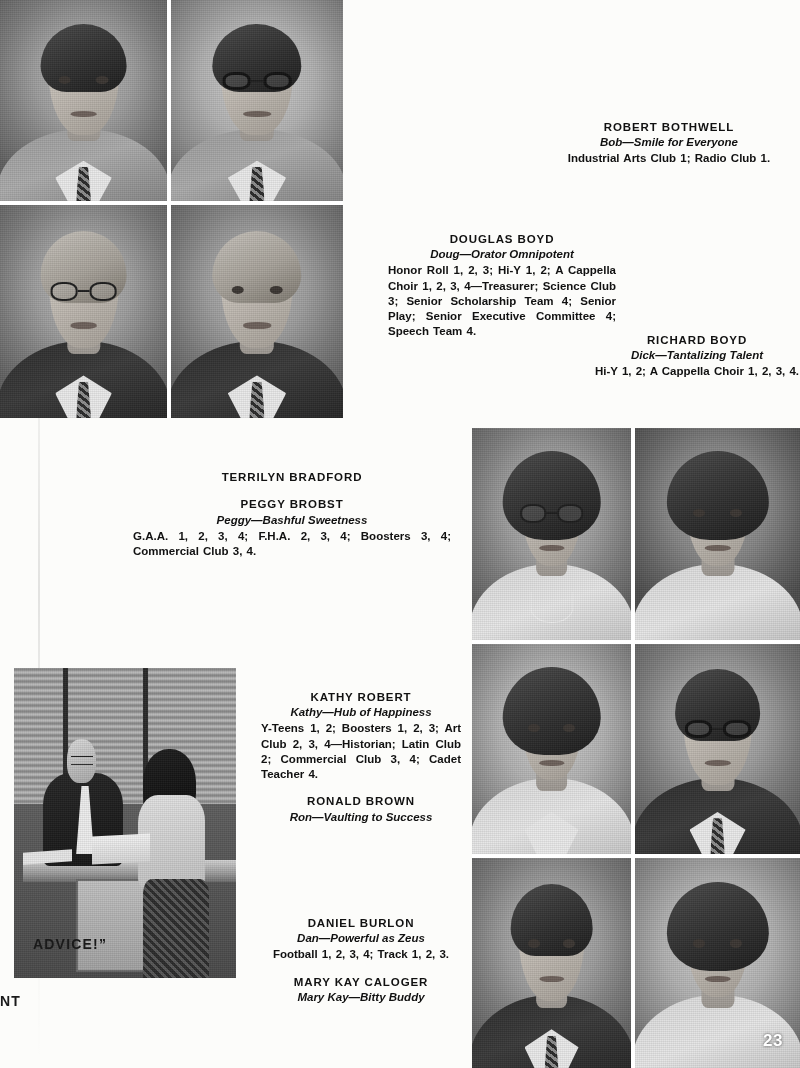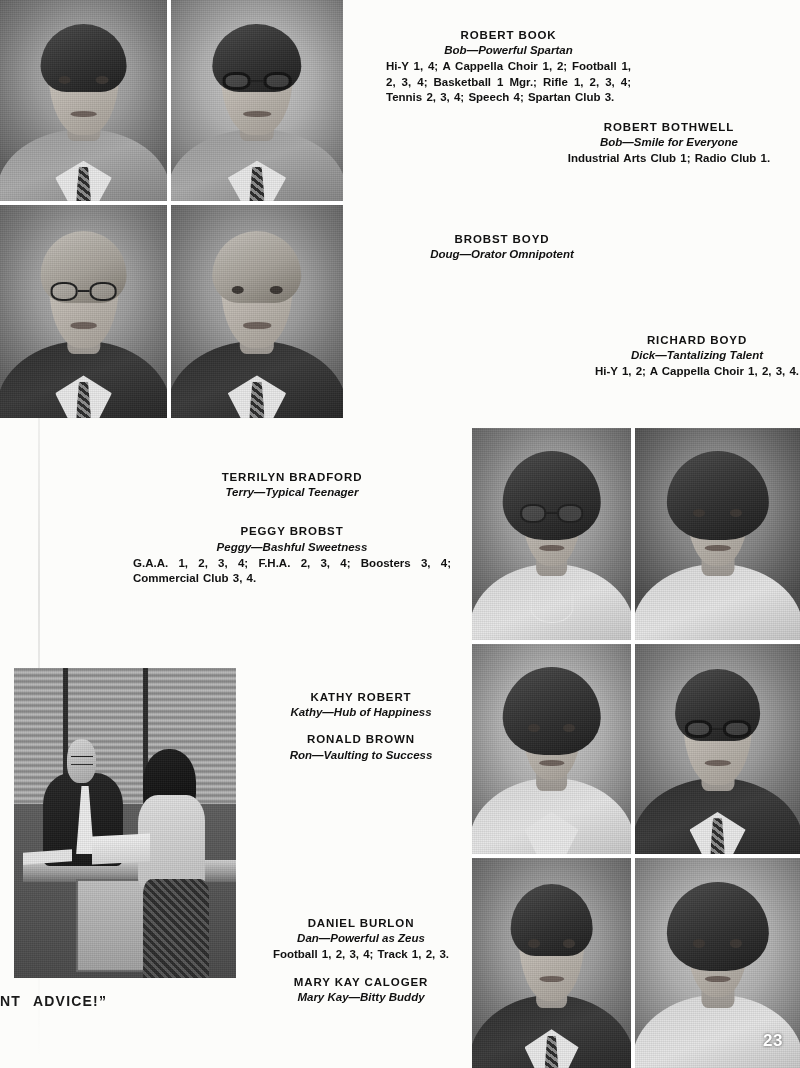--- a/index.html
+++ b/index.html
@@ -587,84 +587,78 @@
     <div class="man-shirt"></div>
     <div class="man-head"></div>
     <div class="man-glasses"></div>
     <div class="woman-hair"></div>
     <div class="woman-body"></div>
     <div class="woman-skirt"></div>
     <div class="papers"></div>
     <div class="papers2"></div>
   </div>
 
-  <div class="textcol" style="left:386px; top:28px; width:245px;">
-    <div class="entry">
-      <div class="ename">ROBERT BOOK</div>
-      <div class="enick">Bob—Powerful Spartan</div>
-      <div class="eacts">Hi-Y 1, 4; A Cappella Choir 1, 2; Football 1, 2, 3, 4; Basketball 1 Mgr.; Rifle 1, 2, 3, 4; Tennis 2, 3, 4; Speech 4; Spartan Club 3.</div>
-    </div>
-  </div>
 
   <div class="textcol" style="left:540px; top:120px; width:258px;">
     <div class="entry">
       <div class="ename">ROBERT BOTHWELL</div>
       <div class="enick">Bob—Smile for Everyone</div>
       <div class="eacts" style="text-align:center; text-align-last:center;">Industrial Arts Club 1; Radio Club 1.</div>
     </div>
   </div>
 
   <div class="textcol" style="left:388px; top:232px; width:228px;">
     <div class="entry">
-      <div class="ename">BROBST BOYD</div>
+      <div class="ename">DOUGLAS BOYD</div>
       <div class="enick">Doug—Orator Omnipotent</div>
+      <div class="eacts">Honor Roll 1, 2, 3; Hi-Y 1, 2; A Cappella Choir 1, 2, 3, 4—Treasurer; Science Club 3; Senior Scholarship Team 4; Senior Play; Senior Executive Committee 4; Speech Team 4.</div>
     </div>
   </div>
 
   <div class="textcol" style="left:568px; top:333px; width:258px;">
     <div class="entry">
       <div class="ename">RICHARD BOYD</div>
       <div class="enick">Dick—Tantalizing Talent</div>
       <div class="eacts" style="text-align:right; text-align-last:center;">Hi-Y 1, 2; A Cappella Choir 1, 2, 3, 4.</div>
     </div>
   </div>
 
   <div class="textcol" style="left:133px; top:470px; width:318px;">
     <div class="entry">
       <div class="ename">TERRILYN BRADFORD</div>
-      <div class="enick">Terry—Typical Teenager</div>
-    </div>
-    <div class="entry" style="margin-top:24px;">
+    </div>
+    <div class="entry" style="margin-top:13px;">
       <div class="ename">PEGGY BROBST</div>
       <div class="enick">Peggy—Bashful Sweetness</div>
       <div class="eacts">G.A.A. 1, 2, 3, 4; F.H.A. 2, 3, 4; Boosters 3, 4; Commercial Club 3, 4.</div>
     </div>
   </div>
 
   <div class="textcol" style="left:261px; top:690px; width:200px;">
     <div class="entry">
       <div class="ename">KATHY ROBERT</div>
       <div class="enick">Kathy—Hub of Happiness</div>
+      <div class="eacts">Y-Teens 1, 2; Boosters 1, 2, 3; Art Club 2, 3, 4—Historian; Latin Club 2; Commercial Club 3, 4; Cadet Teacher 4.</div>
     </div>
     <div class="entry" style="margin-top:12px;">
       <div class="ename">RONALD BROWN</div>
       <div class="enick">Ron—Vaulting to Success</div>
     </div>
   </div>
 
   <div class="textcol" style="left:261px; top:916px; width:200px;">
     <div class="entry">
       <div class="ename">DANIEL BURLON</div>
       <div class="enick">Dan—Powerful as Zeus</div>
       <div class="eacts" style="text-align:right; text-align-last:center;">Football 1, 2, 3, 4; Track 1, 2, 3.</div>
     </div>
     <div class="entry" style="margin-top:12px;">
       <div class="ename">MARY KAY CALOGER</div>
       <div class="enick">Mary Kay—Bitty Buddy</div>
     </div>
   </div>
 
   <div class="caption" style="left:0px; top:993px;">NT</div>
-  <div class="caption" style="left:33px; top:993px;">ADVICE!”</div>
+  <div class="caption" style="left:33px; top:936px;">ADVICE!”</div>
 
   <div class="pageno" style="left:763px; top:1031px;">23</div>
 
 </div>
 
 </body></html>

